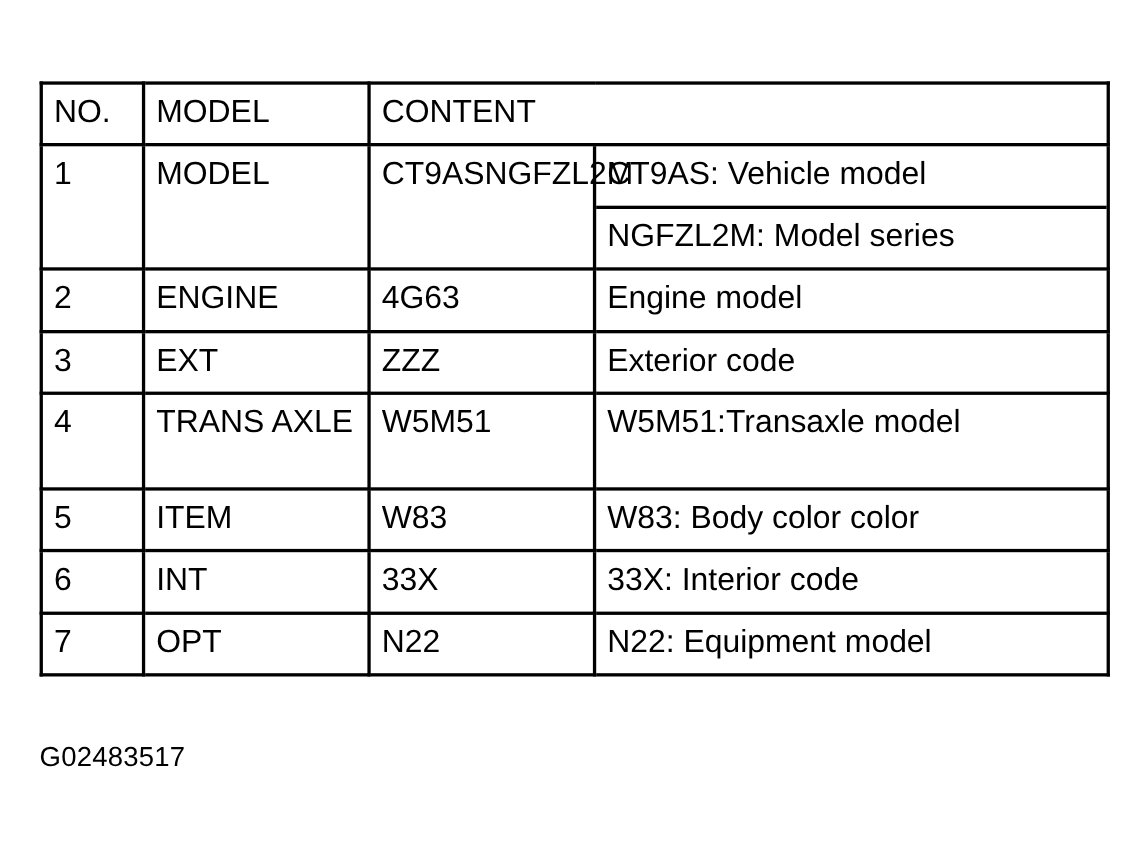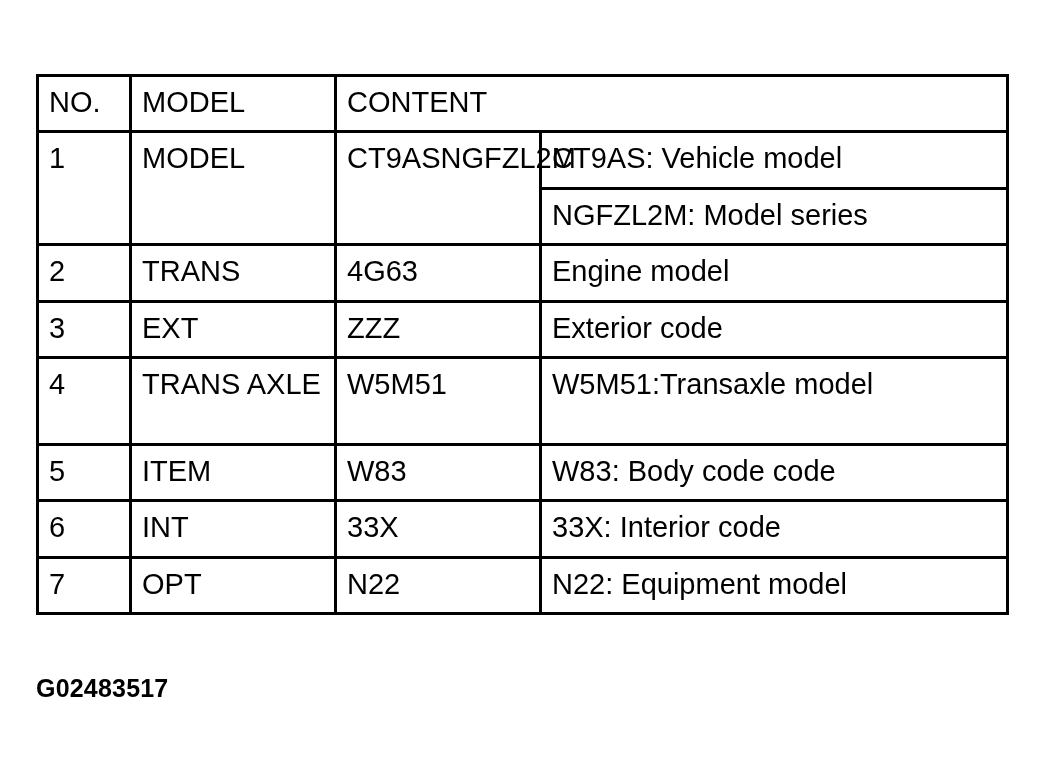--- a/index.html
+++ b/index.html
@@ -71,21 +71,20 @@
     vertical-align: top;
   }
   .caption {
     position: absolute;
     left: 36px;
     top: 674px;
     font-size: 25px;
     font-family: "Liberation Sans", sans-serif;
     color: #000000;
     letter-spacing: 0.2px;
-    font-weight: bold;
   }
 </style>
 </head>
 <body>
 
 <div class="page">
 
   <table class="spec-table">
     <colgroup>
       <col class="col-no">
@@ -113,21 +112,21 @@
               <tr>
                 <td>NGFZL2M: Model series</td>
               </tr>
             </tbody>
           </table>
         </td>
       </tr>
 
       <tr>
         <td>2</td>
-        <td>TRANS</td>
+        <td>ENGINE</td>
         <td>4G63</td>
         <td>Engine model</td>
       </tr>
 
       <tr>
         <td>3</td>
         <td>EXT</td>
         <td>ZZZ</td>
         <td>Exterior code</td>
       </tr>
@@ -136,21 +135,21 @@
         <td>4</td>
         <td>TRANS AXLE</td>
         <td>W5M51</td>
         <td>W5M51:Transaxle model</td>
       </tr>
 
       <tr>
         <td>5</td>
         <td>ITEM</td>
         <td>W83</td>
-        <td>W83: Body code code</td>
+        <td>W83: Body color color</td>
       </tr>
 
       <tr>
         <td>6</td>
         <td>INT</td>
         <td>33X</td>
         <td>33X: Interior code</td>
       </tr>
 
       <tr>

